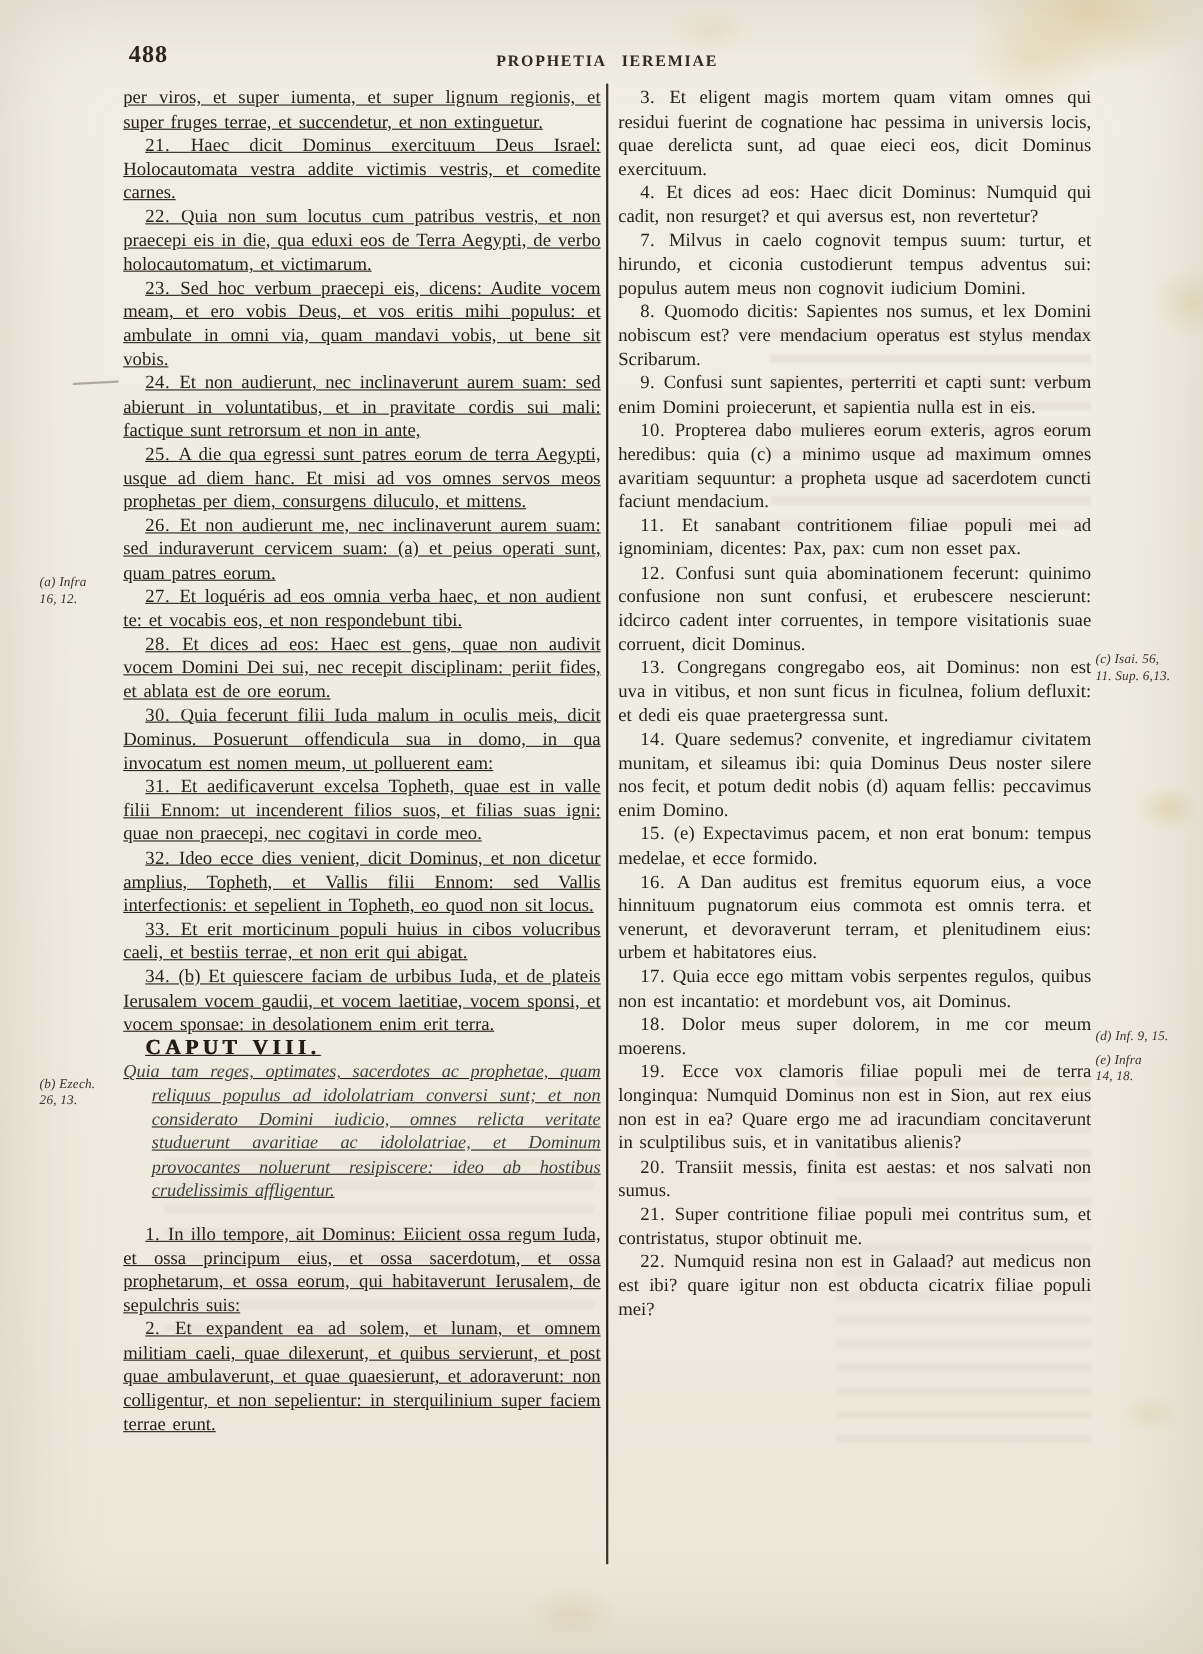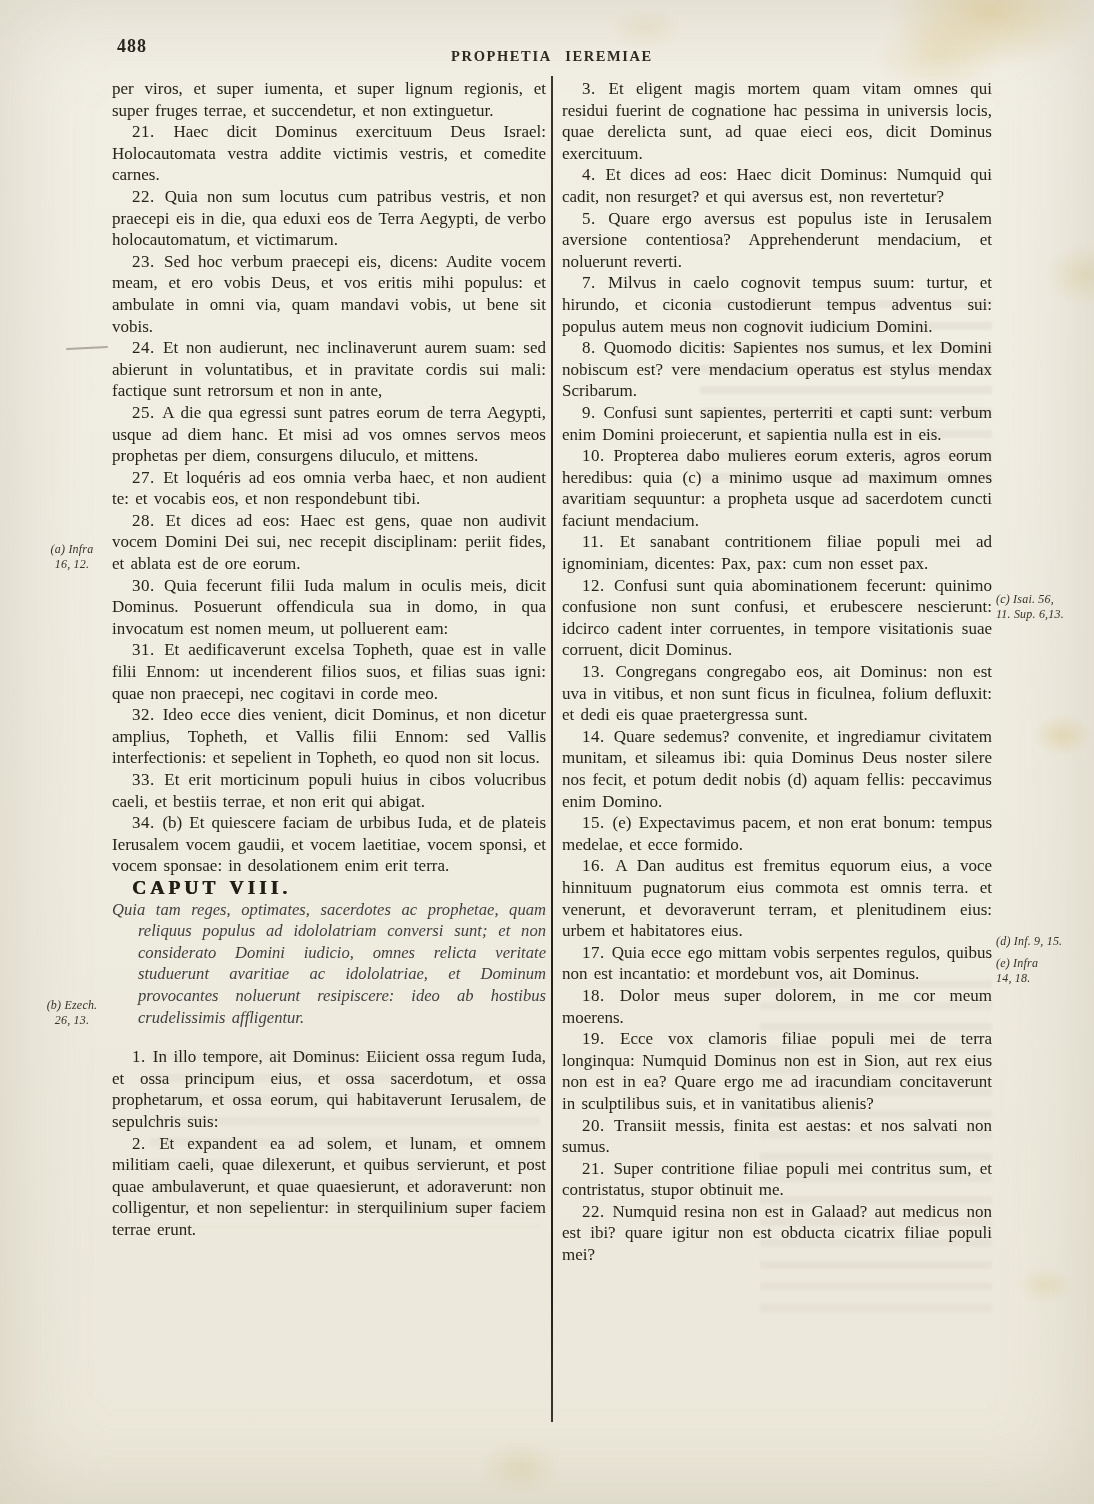--- a/index.html
+++ b/index.html
@@ -34,56 +34,56 @@
   .ghost-b{left:760px;top:980px;width:232px;height:340px;opacity:.8;}
   .ghost-c{left:150px;top:1052px;width:390px;height:175px;opacity:.7;}
 
   .pencil-mark{
     position:absolute;left:66px;top:347px;width:42px;height:2px;z-index:2;
     background:rgba(96,90,78,0.45);transform:rotate(-3deg);border-radius:2px;
   }
 
   .pageno{
     position:absolute;left:117px;top:36px;z-index:3;
-    font-size:18px;font-weight:bold;color:#2a261f;letter-spacing:1px;
+    font-size:22px;font-weight:bold;color:#2a261f;letter-spacing:1px;
   }
   .running-title{
     position:absolute;left:112px;top:48px;width:880px;z-index:3;
     text-align:center;font-size:14.5px;font-weight:bold;color:#2f2a22;
     letter-spacing:1.6px;word-spacing:9px;
   }
 
   .divider{
     position:absolute;left:551px;top:76px;width:1.6px;height:1346px;z-index:3;
     background:linear-gradient(180deg,#3a352c,#241f18 15%,#241f18 90%,#3a352c);
   }
 
   .col{position:absolute;top:78px;z-index:4;color:#272319;
        font-size:17px;line-height:21.6px;text-align:justify;word-spacing:2px;}
-  .col-left{left:112px;width:434px;}
+  .col-left{left:112px;width:434px;text-decoration:underline;}
   .col-right{left:562px;width:430px;}
   p.verse{margin:0;text-indent:20px;}
   p.cont{text-indent:0;}
   .vnum{letter-spacing:.5px;}
 
   .caput-heading{
     margin:26px 0 18px 0;text-align:left;text-indent:0;
     font-size:19.5px;font-weight:bold;letter-spacing:4px;color:#221d15;
     text-shadow:.6px 0 0 #221d15;
   }
   .argument{
     margin:0 0 18px 0;font-style:italic;font-size:16.6px;line-height:21.6px;
     padding-left:26px;text-indent:-26px;text-align:justify;color:#404040;
   }
 
   .note{
     position:absolute;z-index:4;font-size:12px;line-height:14.5px;
     color:#37322a;white-space:pre-line;font-style:italic;letter-spacing:.2px;
   }
-  .note-left{left:36px;width:72px;text-align:center;margin-top:20px;}
+  .note-left{left:36px;width:72px;text-align:left;}
   .note-right{left:996px;width:96px;text-align:left;}
   .note-a{top:522px;}
   .note-b{top:978px;}
   .note-c{top:592px;}
   .note-d{top:934px;}
   .note-e{top:956px;}
 </style>
 </head>
 <body>
 
@@ -99,41 +99,41 @@
 <div class="divider"></div>
 
 <div class="col col-left">
   <p class="verse cont">per viros, et super iumenta, et super lignum regionis, et super fruges terrae, et succendetur, et non extinguetur.</p>
   <div>
       <p class="verse"><span class="vnum">21. </span>Haec dicit Dominus exercituum Deus Israel: Holocautomata vestra addite victimis vestris, et comedite carnes.</p>
       <p class="verse"><span class="vnum">22. </span>Quia non sum locutus cum patribus vestris, et non praecepi eis in die, qua eduxi eos de Terra Aegypti, de verbo holocautomatum, et victimarum.</p>
       <p class="verse"><span class="vnum">23. </span>Sed hoc verbum praecepi eis, dicens: Audite vocem meam, et ero vobis Deus, et vos eritis mihi populus: et ambulate in omni via, quam mandavi vobis, ut bene sit vobis.</p>
       <p class="verse"><span class="vnum">24. </span>Et non audierunt, nec inclinaverunt aurem suam: sed abierunt in voluntatibus, et in pravitate cordis sui mali: factique sunt retrorsum et non in ante,</p>
       <p class="verse"><span class="vnum">25. </span>A die qua egressi sunt patres eorum de terra Aegypti, usque ad diem hanc. Et misi ad vos omnes servos meos prophetas per diem, consurgens diluculo, et mittens.</p>
+      <p class="verse"><span class="vnum">26. </span>Et non audierunt me, nec inclinaverunt aurem suam: sed induraverunt cervicem suam: (a) et peius operati sunt, quam patres eorum.</p>
       <p class="verse"><span class="vnum">27. </span>Et loquéris ad eos omnia verba haec, et non audient te: et vocabis eos, et non respondebunt tibi.</p>
       <p class="verse"><span class="vnum">28. </span>Et dices ad eos: Haec est gens, quae non audivit vocem Domini Dei sui, nec recepit disciplinam: periit fides, et ablata est de ore eorum.</p>
       <p class="verse"><span class="vnum">30. </span>Quia fecerunt filii Iuda malum in oculis meis, dicit Dominus. Posuerunt offendicula sua in domo, in qua invocatum est nomen meum, ut polluerent eam:</p>
       <p class="verse"><span class="vnum">31. </span>Et aedificaverunt excelsa Topheth, quae est in valle filii Ennom: ut incenderent filios suos, et filias suas igni: quae non praecepi, nec cogitavi in corde meo.</p>
       <p class="verse"><span class="vnum">32. </span>Ideo ecce dies venient, dicit Dominus, et non dicetur amplius, Topheth, et Vallis filii Ennom: sed Vallis interfectionis: et sepelient in Topheth, eo quod non sit locus.</p>
       <p class="verse"><span class="vnum">33. </span>Et erit morticinum populi huius in cibos volucribus caeli, et bestiis terrae, et non erit qui abigat.</p>
       <p class="verse"><span class="vnum">34. </span>(b) Et quiescere faciam de urbibus Iuda, et de plateis Ierusalem vocem gaudii, et vocem laetitiae, vocem sponsi, et vocem sponsae: in desolationem enim erit terra.</p>
     </div>
   <p class="verse caput-heading">CAPUT VIII.</p>
   <p class="argument">Quia tam reges, optimates, sacerdotes ac prophetae, quam reliquus populus ad idololatriam conversi sunt; et non considerato Domini iudicio, omnes relicta veritate studuerunt avaritiae ac idololatriae, et Dominum provocantes noluerunt resipiscere: ideo ab hostibus crudelissimis affligentur.</p>
   <div>
       <p class="verse"><span class="vnum">1. </span>In illo tempore, ait Dominus: Eiicient ossa regum Iuda, et ossa principum eius, et ossa sacerdotum, et ossa prophetarum, et ossa eorum, qui habitaverunt Ierusalem, de sepulchris suis:</p>
       <p class="verse"><span class="vnum">2. </span>Et expandent ea ad solem, et lunam, et omnem militiam caeli, quae dilexerunt, et quibus servierunt, et post quae ambulaverunt, et quae quaesierunt, et adoraverunt: non colligentur, et non sepelientur: in sterquilinium super faciem terrae erunt.</p>
     </div>
 </div>
 
 <div class="col col-right">
   <div>
       <p class="verse"><span class="vnum">3. </span>Et eligent magis mortem quam vitam omnes qui residui fuerint de cognatione hac pessima in universis locis, quae derelicta sunt, ad quae eieci eos, dicit Dominus exercituum.</p>
       <p class="verse"><span class="vnum">4. </span>Et dices ad eos: Haec dicit Dominus: Numquid qui cadit, non resurget? et qui aversus est, non revertetur?</p>
-      <p class="verse"><span class="vnum">5. </span>Quare ergo aversus est populus iste in Ierusalem aversione contentiosa? Apprehenderunt mendacium, et noluerunt reverti.</p>
       <p class="verse"><span class="vnum">7. </span>Milvus in caelo cognovit tempus suum: turtur, et hirundo, et ciconia custodierunt tempus adventus sui: populus autem meus non cognovit iudicium Domini.</p>
       <p class="verse"><span class="vnum">8. </span>Quomodo dicitis: Sapientes nos sumus, et lex Domini nobiscum est? vere mendacium operatus est stylus mendax Scribarum.</p>
       <p class="verse"><span class="vnum">9. </span>Confusi sunt sapientes, perterriti et capti sunt: verbum enim Domini proiecerunt, et sapientia nulla est in eis.</p>
       <p class="verse"><span class="vnum">10. </span>Propterea dabo mulieres eorum exteris, agros eorum heredibus: quia (c) a minimo usque ad maximum omnes avaritiam sequuntur: a propheta usque ad sacerdotem cuncti faciunt mendacium.</p>
       <p class="verse"><span class="vnum">11. </span>Et sanabant contritionem filiae populi mei ad ignominiam, dicentes: Pax, pax: cum non esset pax.</p>
       <p class="verse"><span class="vnum">12. </span>Confusi sunt quia abominationem fecerunt: quinimo confusione non sunt confusi, et erubescere nescierunt: idcirco cadent inter corruentes, in tempore visitationis suae corruent, dicit Dominus.</p>
       <p class="verse"><span class="vnum">13. </span>Congregans congregabo eos, ait Dominus: non est uva in vitibus, et non sunt ficus in ficulnea, folium defluxit: et dedi eis quae praetergressa sunt.</p>
       <p class="verse"><span class="vnum">14. </span>Quare sedemus? convenite, et ingrediamur civitatem munitam, et sileamus ibi: quia Dominus Deus noster silere nos fecit, et potum dedit nobis (d) aquam fellis: peccavimus enim Domino.</p>
       <p class="verse"><span class="vnum">15. </span>(e) Expectavimus pacem, et non erat bonum: tempus medelae, et ecce formido.</p>
       <p class="verse"><span class="vnum">16. </span>A Dan auditus est fremitus equorum eius, a voce hinnituum pugnatorum eius commota est omnis terra. et venerunt, et devoraverunt terram, et plenitudinem eius: urbem et habitatores eius.</p>

